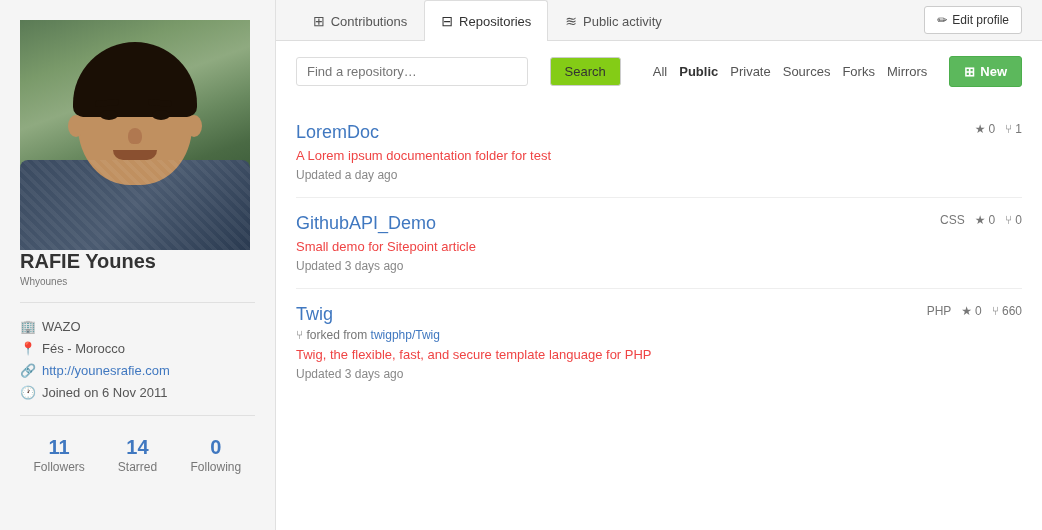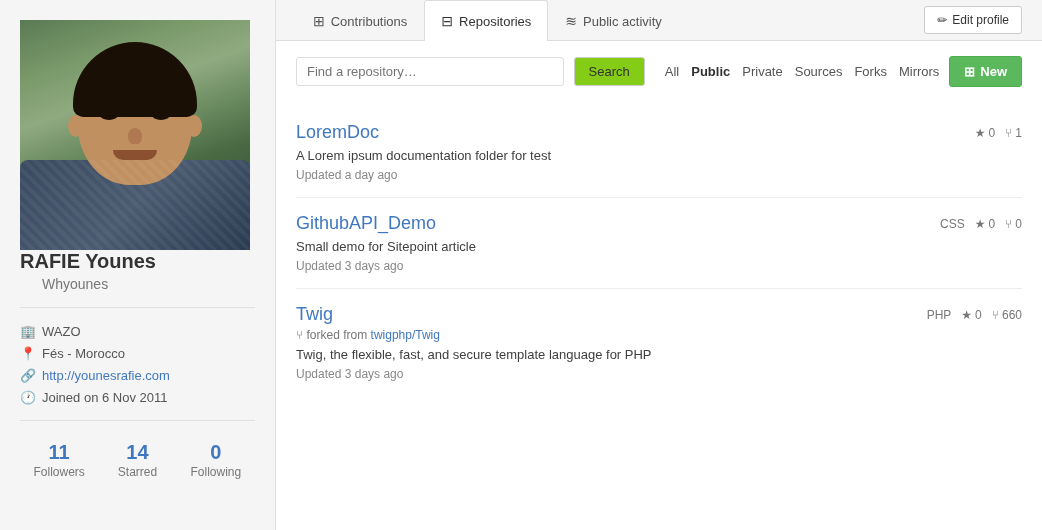--- a/index.html
+++ b/index.html
@@ -10,21 +10,21 @@
     
     .sidebar { width: 276px; padding: 20px; background: #f5f5f5; border-right: 1px solid #e0e0e0; flex-shrink: 0; }
     .avatar-placeholder {
       width: 230px; height: 230px;
       background: linear-gradient(135deg, #6b8c6b 0%, #a8b8a0 30%, #8b9b83 50%, #5a7a5a 70%, #7a9a7a 100%);
       position: relative;
       overflow: hidden;
     }
 
     .user-name { font-size: 20px; font-weight: bold; color: #333; margin-bottom: 3px; }
-    .user-handle { font-size: 14px; color: #777; margin-bottom: 15px; margin-left: 22px; }
+    .user-handle { font-size: 10px; color: #777; margin-bottom: 15px; }
 
     .divider { border: none; border-top: 1px solid #e0e0e0; margin: 15px 0; }
 
     .meta-item { display: flex; align-items: center; gap: 6px; margin-bottom: 6px; font-size: 13px; color: #555; }
     .meta-item a { color: #4078c0; text-decoration: none; }
     .meta-icon { width: 16px; height: 16px; display: inline-flex; align-items: center; justify-content: center; color: #999; font-size: 13px; flex-shrink: 0; }
 
     .stats { display: flex; gap: 0; margin-top: 20px; }
     .stat-item { text-align: center; flex: 1; }
     .stat-number { font-size: 20px; font-weight: bold; color: #4078c0; display: block; }
@@ -37,43 +37,43 @@
     .tabs { display: flex; align-items: center; border-bottom: 1px solid #ddd; padding: 0 20px; background: #f5f5f5; }
     .tab { padding: 12px 16px; font-size: 13px; color: #555; cursor: pointer; border: 1px solid transparent; border-bottom: none; margin-bottom: -1px; display: flex; align-items: center; gap: 6px; }
     .tab.active { background: #fff; border-color: #ddd; color: #333; border-radius: 3px 3px 0 0; }
     .tab-icon { font-size: 14px; }
 
     .edit-profile-btn { margin-left: auto; padding: 6px 12px; font-size: 12px; background: #fff; border: 1px solid #ccc; border-radius: 3px; cursor: pointer; display: flex; align-items: center; gap: 5px; color: #333; }
 
     
     .repo-section { padding: 15px 20px; }
 
-    .repo-filter-bar { display: flex; align-items: center; gap: 10px; margin-bottom: 20px; flex-wrap: wrap; }
+    .repo-filter-bar { display: flex; align-items: center; gap: 22px; margin-bottom: 20px; flex-wrap: wrap; }
     .repo-search { flex: 1; max-width: 340px; }
     .repo-search input { width: 100%; padding: 6px 10px; border: 1px solid #ddd; border-radius: 3px; font-size: 13px; color: #555; outline: none; }
     .search-btn { padding: 6px 14px; background: #84cc16; border: 1px solid #ccc; border-radius: 3px; font-size: 13px; cursor: pointer; color: #333; }
 
     .filter-links { display: flex; align-items: flex-start; gap: 12px; margin-left: 10px; }
     .filter-link { font-size: 13px; color: #555; text-decoration: none; cursor: pointer; }
     .filter-link.active { font-weight: bold; color: #333; }
 
     .new-repo-btn { padding: 7px 14px; background: #5cb85c; border: 1px solid #4cae4c; border-radius: 3px; font-size: 13px; color: #fff; cursor: pointer; display: flex; align-items: center; gap: 5px; font-weight: bold; margin-left: auto; }
 
     
     .repo-list { }
     .repo-item { padding: 15px 0; border-bottom: 1px solid #eee; position: relative; }
     .repo-item:last-child { border-bottom: none; }
 
-    .repo-header { display: flex; align-items: center; justify-content: space-between; }
+    .repo-header { display: flex; align-items: flex-start; justify-content: space-between; }
     .repo-name { font-size: 18px; color: #4078c0; text-decoration: none; font-weight: normal; cursor: pointer; }
     .repo-meta-right { display: flex; align-items: center; gap: 10px; color: #777; font-size: 12px; }
     .repo-lang { color: #777; font-size: 12px; }
     .repo-stat { display: flex; align-items: center; gap: 3px; font-size: 12px; color: #777; }
 
-    .repo-desc { font-size: 13px; color: #404040; margin-top: 5px; }
+    .repo-desc { font-size: 13px; color: #ef4444; margin-top: 5px; }
     .repo-updated { font-size: 12px; color: #888; margin-top: 5px; }
     .repo-fork-info { font-size: 12px; color: #777; margin-top: 3px; }
     .repo-fork-info a { color: #4078c0; text-decoration: none; }
   </style>
 </head>
 <body>
 
 <div class="layout">
 
   <div class="sidebar">

